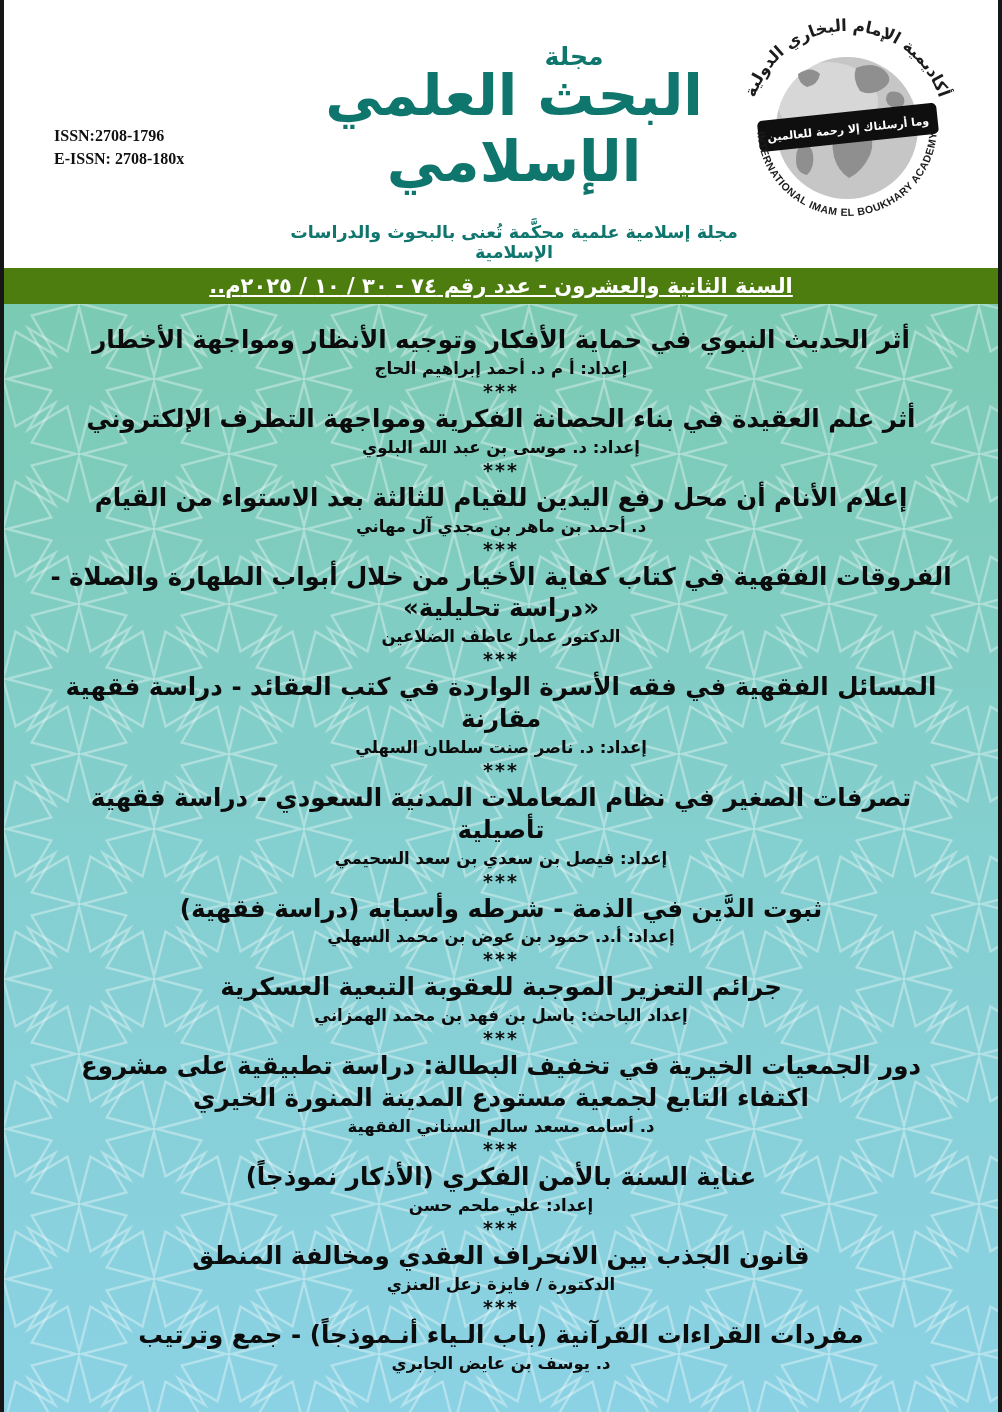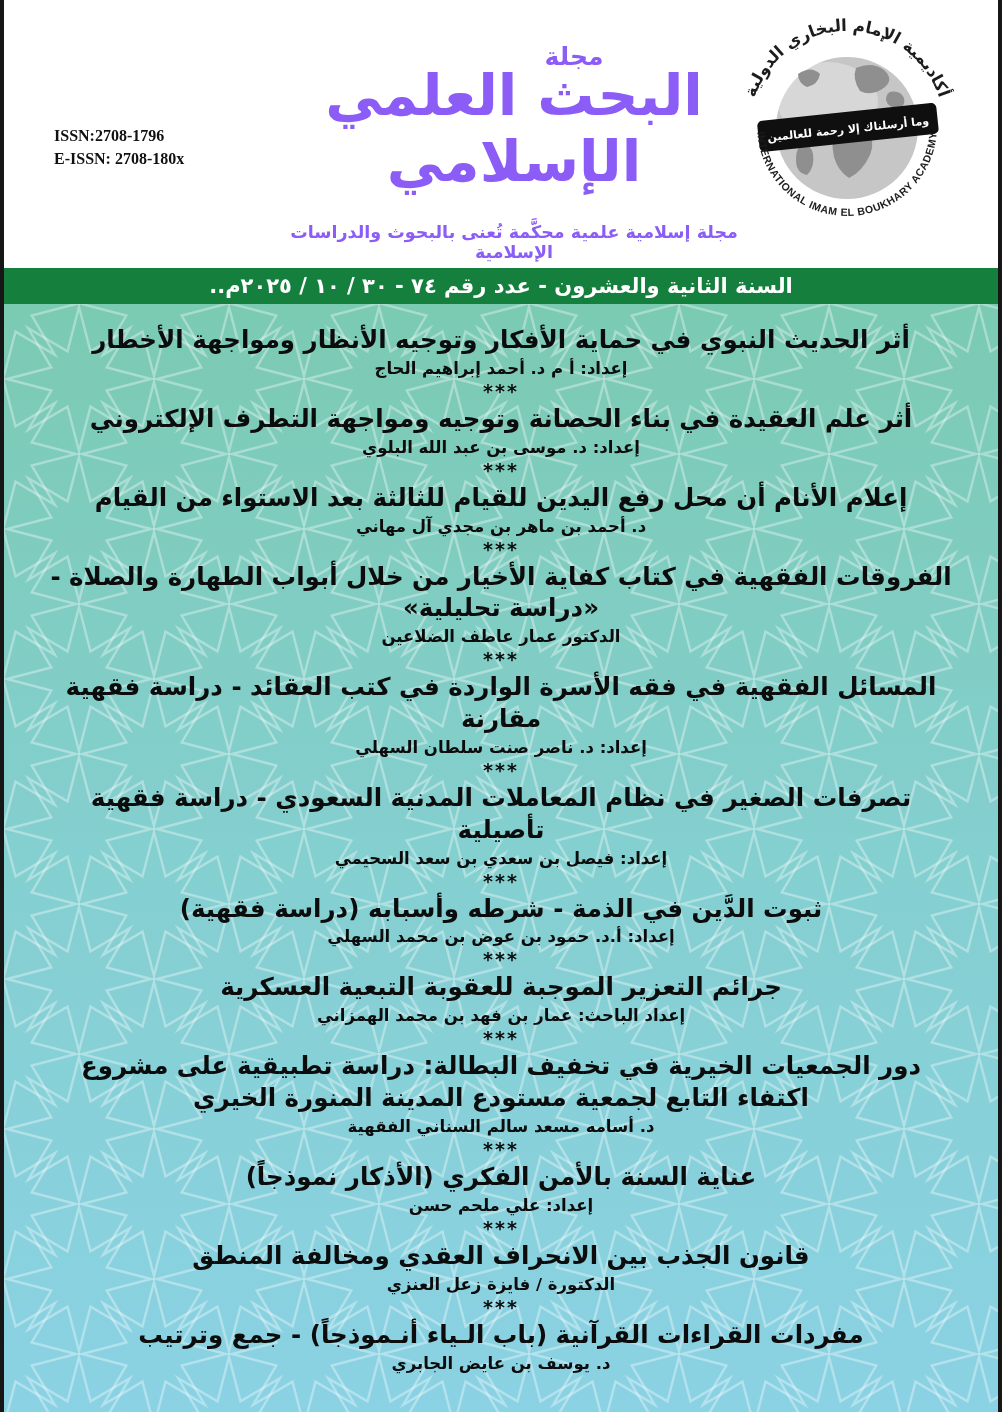--- a/index.html
+++ b/index.html
@@ -14,21 +14,21 @@
   }
   
   .header{position:relative;height:268px;background:#ffffff;}
   .issn-block{
     position:absolute;left:50px;top:124px;
     font-family:"Liberation Serif",serif;font-weight:bold;
     font-size:16px;line-height:1.45;color:#111;white-space:nowrap;
   }
   .title-block{
     position:absolute;left:255px;top:42px;width:510px;
-    text-align:center;direction:rtl;color:#8b5cf6;
+    text-align:center;direction:rtl;color:#0f766e;
   }
   .title-small{font-size:25px;font-weight:bold;margin-bottom:-8px;margin-right:-120px;}
   .title-main{font-size:57px;font-weight:bold;line-height:1.15;letter-spacing:-1px;}
   .subtitle{font-size:17.5px;font-weight:bold;margin-top:28px;}
   .logo{position:absolute;right:44px;top:14px;width:214px;height:226px;}
   .logo svg{display:block;}
   
   .issue-bar{
     height:36px;display:flex;align-items:center;justify-content:center;
     color:#ffffff;font-weight:bold;font-size:21px;direction:rtl;
@@ -97,21 +97,21 @@
         <text font-size="16.5" font-weight="bold" fill="#1c1c1c" direction="rtl">
           <textPath href="#arcTop" startOffset="50%" text-anchor="middle">أكاديمية الإمام البخاري الدولية</textPath>
         </text>
         <text font-size="10.5" font-weight="bold" fill="#1c1c1c" letter-spacing="0.5" font-family="Liberation Sans, sans-serif">
           <textPath href="#arcBottom" startOffset="50%" text-anchor="middle">INTERNATIONAL IMAM EL BOUKHARY ACADEMY</textPath>
         </text>
       </svg>
     </div>
   </header>
 
-  <div class="issue-bar" style="background: #15803d;">
+  <div class="issue-bar" style="background: #4d7c0f; text-decoration: underline;">
     <span>السنة الثانية والعشرون - عدد رقم ٧٤ - ٣٠ / ١٠ / ٢٠٢٥م..</span>
   </div>
 
   <main class="content">
     <svg class="pattern-svg">
       <defs>
         <path id="star8" fill="none" d="M75,3 L86.5,47.3 L125.9,24.1 L102.7,63.5 L147,75 L102.7,86.5 L125.9,125.9 L86.5,102.7 L75,147 L63.5,102.7 L24.1,125.9 L47.3,86.5 L3,75 L47.3,63.5 L24.1,24.1 L63.5,47.3 Z"></path>
         <pattern id="girih" width="150" height="150" patternUnits="userSpaceOnUse">
           <g stroke="rgba(255,255,255,0.35)" stroke-width="2.4" fill="none">
             <use href="#star8"></use>
@@ -131,21 +131,21 @@
       <rect width="100%" height="100%" fill="url(#girih)"></rect>
     </svg>
 
     <div class="articles" id="articles-list">
         <div class="article">
           <div class="article-title">أثر الحديث النبوي في حماية الأفكار وتوجيه الأنظار ومواجهة الأخطار</div>
           <div class="article-author">إعداد: أ م د. أحمد إبراهيم الحاج</div>
         </div>
         <div class="sep">***</div>
         <div class="article">
-          <div class="article-title">أثر علم العقيدة في بناء الحصانة وتوجيه ومواجهة التطرف الإلكتروني</div>
+          <div class="article-title">أثر علم العقيدة في بناء الحصانة الفكرية ومواجهة التطرف الإلكتروني</div>
           <div class="article-author">إعداد: د. موسى بن عبد الله البلوي</div>
         </div>
         <div class="sep">***</div>
         <div class="article">
           <div class="article-title">إعلام الأنام أن محل رفع اليدين للقيام للثالثة بعد الاستواء من القيام</div>
           <div class="article-author">د. أحمد بن ماهر بن مجدي آل مهاني</div>
         </div>
         <div class="sep">***</div>
         <div class="article">
           <div class="article-title">الفروقات الفقهية في كتاب كفاية الأخيار من خلال أبواب الطهارة والصلاة - «دراسة تحليلية»</div>
@@ -162,21 +162,21 @@
           <div class="article-author">إعداد: فيصل بن سعدي بن سعد السحيمي</div>
         </div>
         <div class="sep">***</div>
         <div class="article">
           <div class="article-title">ثبوت الدَّين في الذمة - شرطه وأسبابه (دراسة فقهية)</div>
           <div class="article-author">إعداد: أ.د. حمود بن عوض بن محمد السهلي</div>
         </div>
         <div class="sep">***</div>
         <div class="article">
           <div class="article-title">جرائم التعزير الموجبة للعقوبة التبعية العسكرية</div>
-          <div class="article-author">إعداد الباحث: عمار بن فهد بن محمد الهمزاني</div>
+          <div class="article-author">إعداد الباحث: باسل بن فهد بن محمد الهمزاني</div>
         </div>
         <div class="sep">***</div>
         <div class="article">
           <div class="article-title">دور الجمعيات الخيرية في تخفيف البطالة: دراسة تطبيقية على مشروع اكتفاء التابع لجمعية مستودع المدينة المنورة الخيري</div>
           <div class="article-author">د. أسامه مسعد سالم السناني الفقهية</div>
         </div>
         <div class="sep">***</div>
         <div class="article">
           <div class="article-title">عناية السنة بالأمن الفكري (الأذكار نموذجاً)</div>
           <div class="article-author">إعداد: علي ملحم حسن</div>

